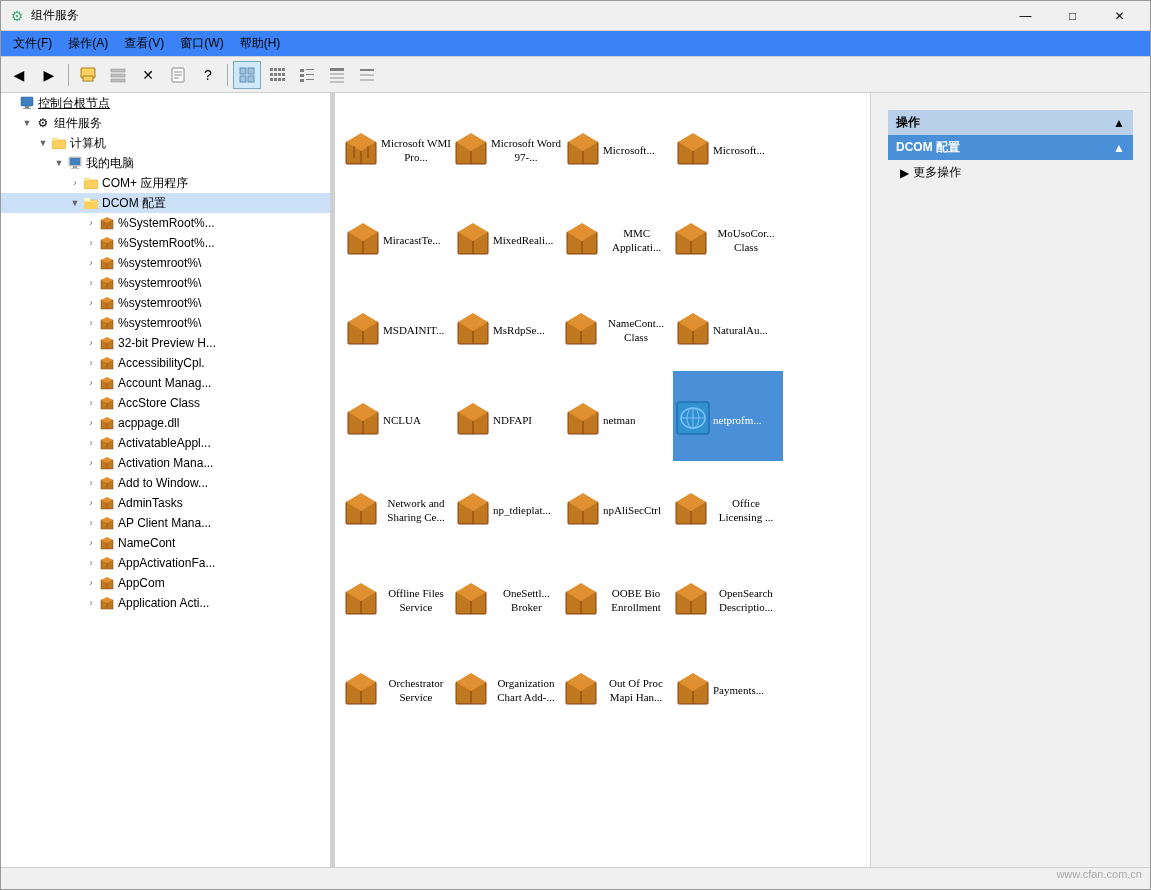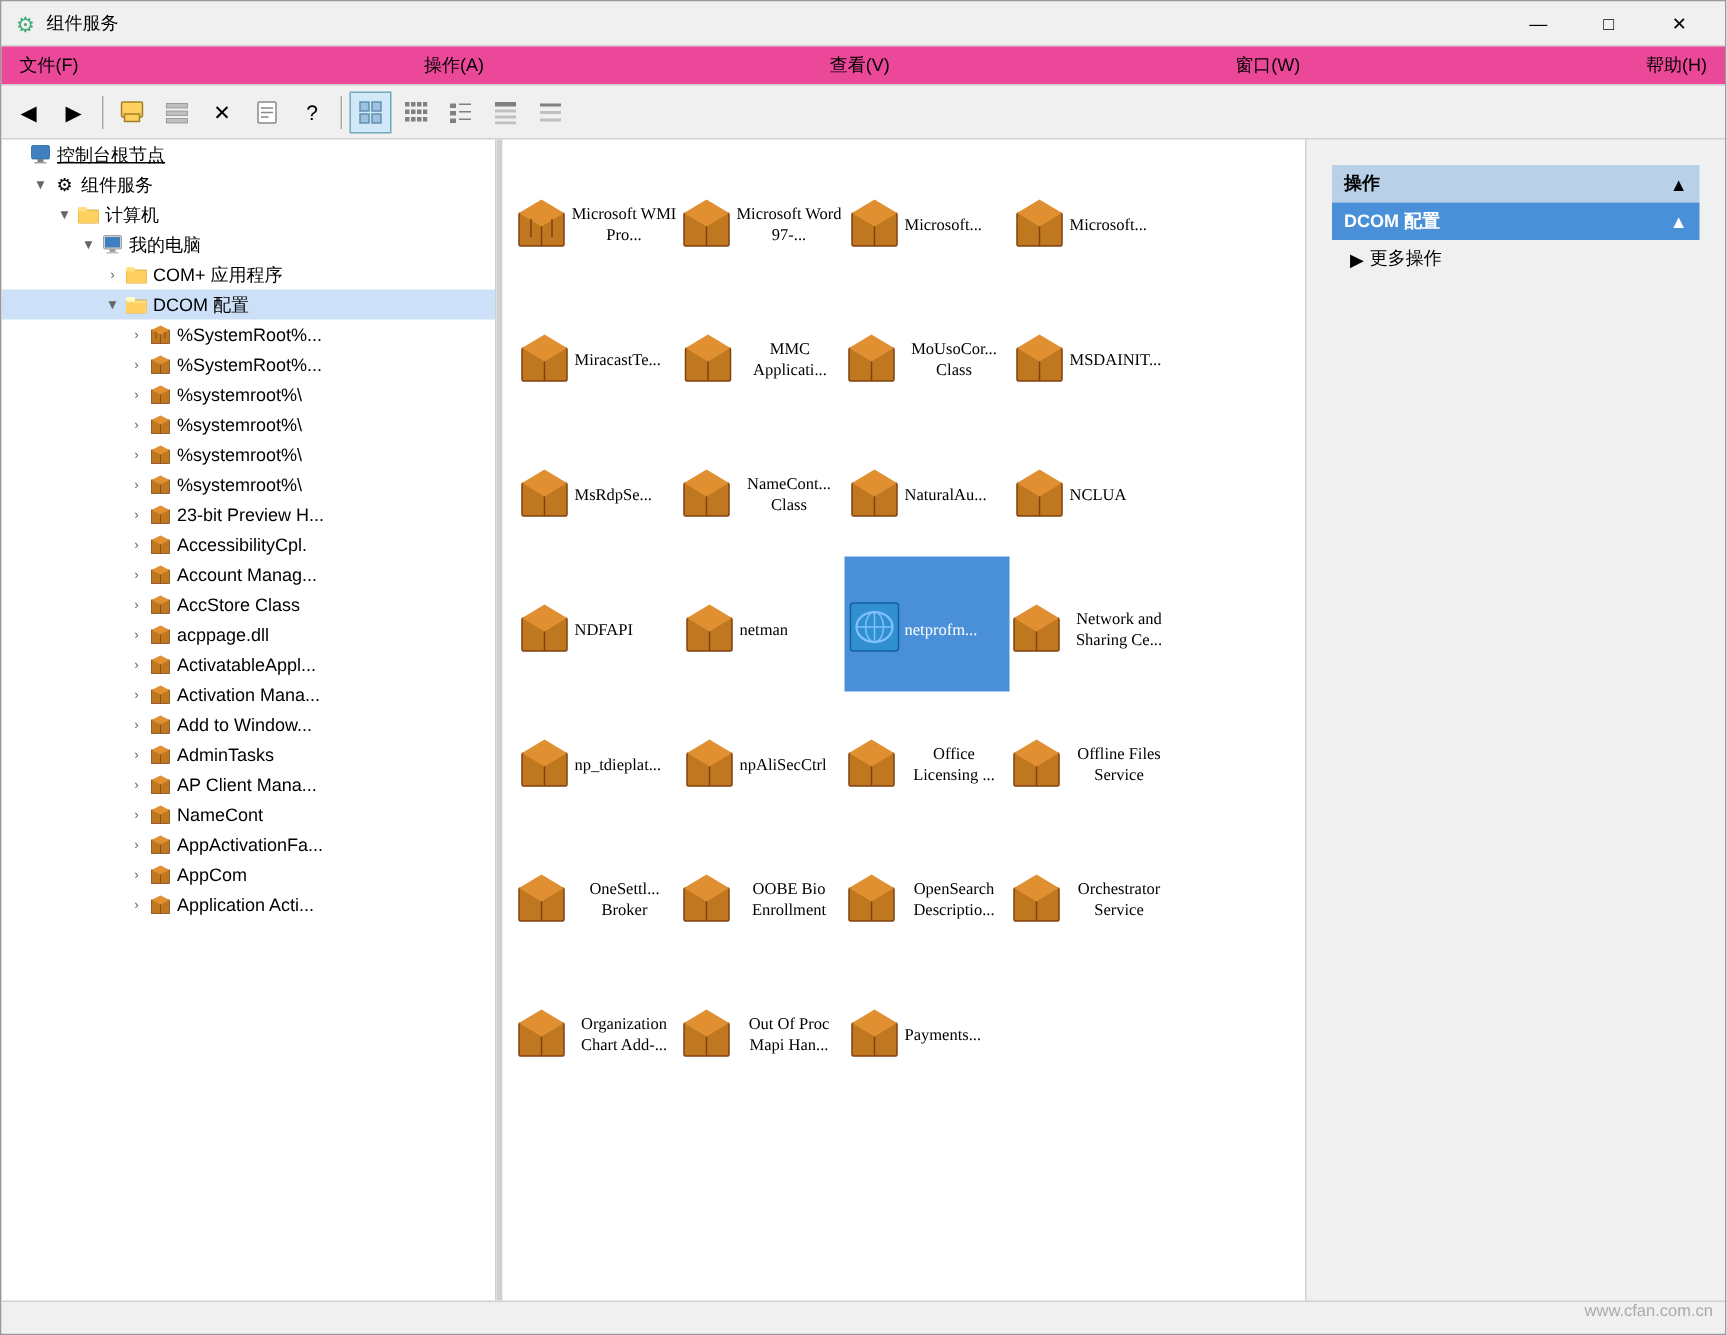--- a/index.html
+++ b/index.html
@@ -60,27 +60,26 @@
       cursor: pointer;
       font-size: 12px;
       display: flex;
       align-items: center;
       justify-content: center;
     }
 
     
     .menu-bar {
       height: 26px;
-      background: #ec4899;
+      background: #3b82f6;
       display: flex;
       align-items: center;
       padding: 0 4px;
       border-bottom: 1px solid #d0d0d0;
       flex-shrink: 0;
-      justify-content: space-between;
     }
     .menu-item {
       padding: 2px 8px;
       cursor: pointer;
       font-size: 12px;
     }
 
     
     .toolbar {
       height: 36px;
@@ -525,21 +524,21 @@
       </div>
       <div class="tree-item indent-5">
         <span class="tree-expand">›</span>
         <span class="tree-icon">
           <svg width="14" height="14" viewBox="0 0 14 14">
               <rect x="1" y="4" width="12" height="9" fill="#c07820" stroke="#804010" stroke-width="0.5"></rect>
               <polygon points="7,1 13,4 7,7 1,4" fill="#e09030"></polygon>
               <line x1="7" y1="7" x2="7" y2="13" stroke="#804010" stroke-width="0.5"></line>
             </svg>
         </span>
-        <span class="tree-label">23-bit Preview H...</span>
+        <span class="tree-label">32-bit Preview H...</span>
       </div>
       <div class="tree-item indent-5">
         <span class="tree-expand">›</span>
         <span class="tree-icon">
           <svg width="14" height="14" viewBox="0 0 14 14">
               <rect x="1" y="4" width="12" height="9" fill="#c07820" stroke="#804010" stroke-width="0.5"></rect>
               <polygon points="7,1 13,4 7,7 1,4" fill="#e09030"></polygon>
               <line x1="7" y1="7" x2="7" y2="13" stroke="#804010" stroke-width="0.5"></line>
             </svg>
         </span>
@@ -729,20 +728,30 @@
 
         <div class="icon-item">
           <div class="icon-img">
             <svg class="pkg-box" viewBox="0 0 36 36">
                 <rect x="3" y="12" width="30" height="22" rx="1" fill="#c07820" stroke="#804010" stroke-width="1"></rect>
                 <polygon points="18,3 33,12 18,21 3,12" fill="#e09030"></polygon>
                 <line x1="18" y1="21" x2="18" y2="34" stroke="#804010" stroke-width="1"></line>
               </svg>
           </div>
           <span class="icon-label">MiracastTe...</span>
+        </div>
+        <div class="icon-item">
+          <div class="icon-img">
+            <svg class="pkg-box" viewBox="0 0 36 36">
+                <rect x="3" y="12" width="30" height="22" rx="1" fill="#c07820" stroke="#804010" stroke-width="1"></rect>
+                <polygon points="18,3 33,12 18,21 3,12" fill="#e09030"></polygon>
+                <line x1="18" y1="21" x2="18" y2="34" stroke="#804010" stroke-width="1"></line>
+              </svg>
+          </div>
+          <span class="icon-label">MixedReali...</span>
         </div>
         <div class="icon-item">
           <div class="icon-img">
             <svg class="pkg-box" viewBox="0 0 36 36">
                 <rect x="3" y="12" width="30" height="22" rx="1" fill="#c07820" stroke="#804010" stroke-width="1"></rect>
                 <polygon points="18,3 33,12 18,21 3,12" fill="#e09030"></polygon>
                 <line x1="18" y1="21" x2="18" y2="34" stroke="#804010" stroke-width="1"></line>
               </svg>
           </div>
           <span class="icon-label">MMC Applicati...</span>

